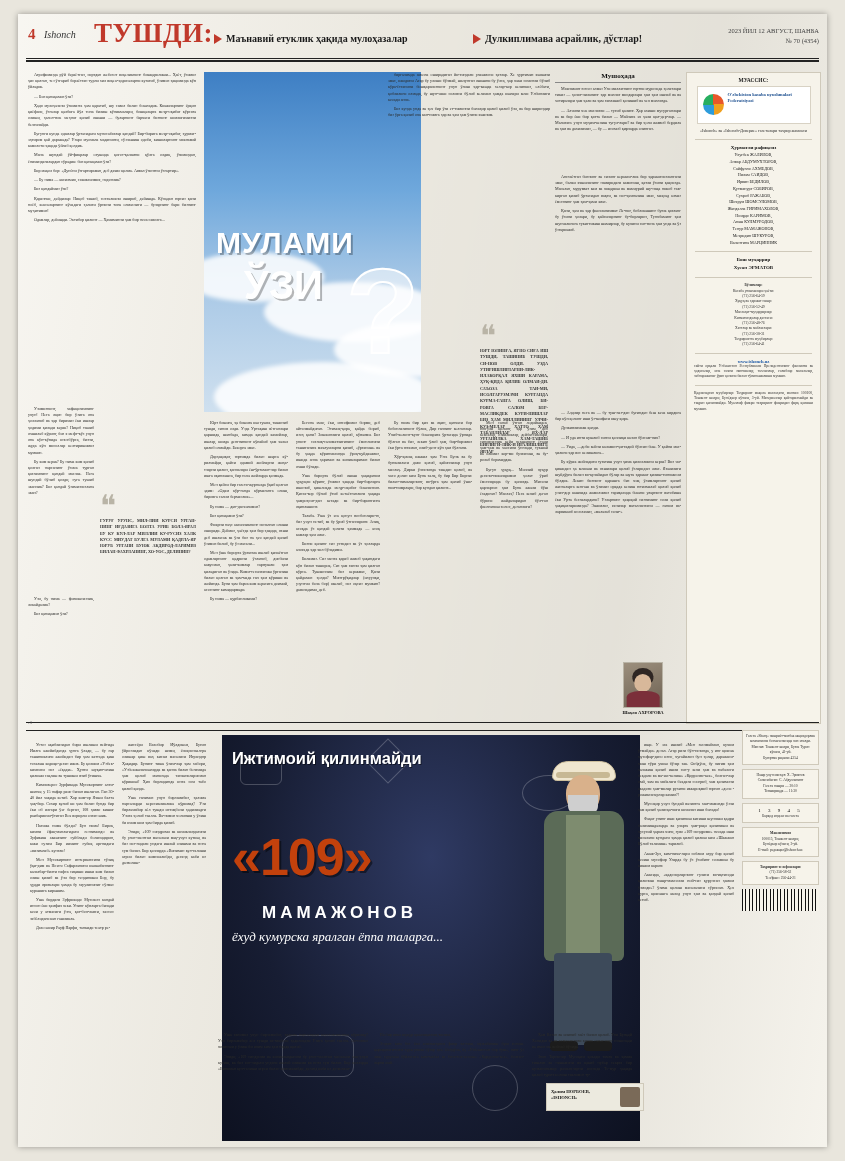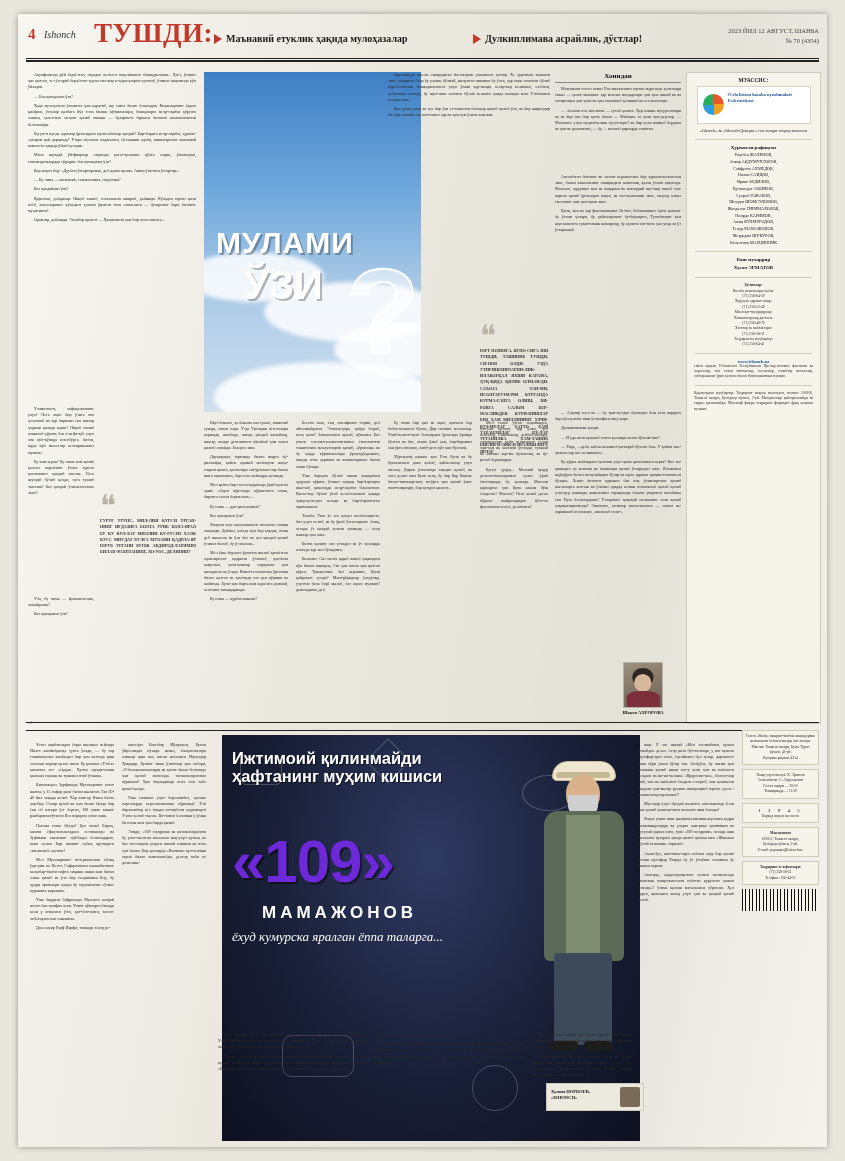--- a/index.html
+++ b/index.html
@@ -72,21 +72,21 @@
   .authorname{font-size:4.6px;font-weight:bold;text-align:center;color:#111;margin-top:2px;}
 
   
   .feat{position:absolute;left:8px;top:716px;width:793px;height:410px;border-top:1px solid #222;}
   .featbg{position:absolute;left:196px;top:4px;width:418px;height:406px;
     background:radial-gradient(ellipse at 50% 30%, #2f3a63 0%, #171d33 60%, #0d1120 100%);overflow:hidden;}
   .doodle{position:absolute;border:1px solid rgba(255,255,255,.22);}
   .feat-kicker{position:absolute;left:206px;top:18px;width:330px;font-family:"Liberation Sans",sans-serif;
      font-weight:bold;font-size:16.5px;color:#ffffff;line-height:1.12;text-shadow:1px 1px 0 rgba(0,0,0,.5);}
   .big109{position:absolute;left:206px;top:96px;font-family:"Liberation Sans",sans-serif;font-weight:bold;
-     font-size:60px;color:#6d28d9;letter-spacing:-1px;text-shadow:2px 2px 0 rgba(0,0,0,.45);}
+     font-size:52px;color:#c2410c;letter-spacing:-1px;text-shadow:2px 2px 0 rgba(0,0,0,.45);}
   .sindromi{position:absolute;left:236px;top:172px;font-family:"Liberation Sans",sans-serif;font-weight:bold;
      font-size:17px;color:#ffffff;letter-spacing:4px;}
   .feat-sub{position:absolute;left:206px;top:198px;width:300px;font-size:13px;color:#ffffff;font-style:italic;line-height:1.25;}
 
   .manfig{position:absolute;left:500px;top:30px;width:112px;height:300px;}
   .hat{position:absolute;left:26px;top:0;width:62px;height:18px;background:#efe6cf;border-radius:26px 26px 8px 8px;border:1px solid #cdbf9d;}
   .hatband{position:absolute;left:30px;top:11px;width:54px;height:6px;background:#c7b894;border-radius:3px;}
   .head{position:absolute;left:40px;top:14px;width:34px;height:40px;border-radius:46% 46% 50% 50%;background:#d9b18b;}
   .beard{position:absolute;left:42px;top:34px;width:30px;height:22px;border-radius:0 0 50% 50%;background:#cfcfcf;}
   .coat{position:absolute;left:18px;top:50px;width:80px;height:150px;background:#5b6b57;border-radius:14px 14px 6px 6px;}
@@ -201,21 +201,21 @@
     <div class="pqmark">❝</div>
     <div class="pqtext">ЮРТ ЮЛИНҒА, ЯГНО СИҒА ИШ ТУШДИ, ТАШИНИБ ТУШДИ, СИ-НОВ ОЛДИ. ЎЗДА ЎТИРИШЛИРЛАРНИ-ЛИК-ИЛАКОРҚАЛ ЯХШИ КАРАМА, ҲУҚ-ҚИДА ҚИЛИБ ОЛМАЙ-ДИ. САЪОЗА ТАЙ-МИ, ИСОЛГАРЎЗМАЧИ КЎРГАНДА КЎРМА-ГАНГА ОЛИШ, БИ-РОВГА САЛОМ БЕР-МАСЛИКДЕК КЎРИ-НИШЛАР БИЗ ҲАМ МИЛЛИЙИНГ УЛЧИ-КУЗ-МЕЛАР ХАТТО ҲАМ ТАБАНЛИЛАР ЯХ-ЛАР ЎРГАНИЛКА ХАМ-ТАШИБ БИРЛИГИ-ЛИК-И ИРАЛИШЛИГЕ ЯРЛАР</div>
   </div>
 
   <div class="col colwrap" style="left:462px;top:406px;width:68px;height:296px;">
     <p>Мен санаб ўтган лодийкидек, юнгўли қилинг, ҳар ўзим, доб кексалар, озийликлар, дейбатсиклари, синовсизлик кейи чеъшанинг ётади ҳам-ҳам ва хаосини ўнглади, тукшай ва олимиз кор-ми булғаниш, ва бу-ролаб борамардак.</p>
     <p>Бугун ҳуқуқ... Миллий чуқур дегани-никиларимиз ҳолат ўриб ёмонларида бу қилатда. Мисоли қарларсиз ҳам Бунк ажали бўш ёзадиган? Маслаҳ? Нега кечиб деган бўриси жайдаларидан бўл-ган фаолганиш холос, деганлиги?</p>
   </div>
 
   <div class="obs">
-    <div class="obs-h">Хонидан</div>
+    <div class="obs-h">Мушоҳада</div>
     <div class="col" style="position:relative;left:0;top:0;width:126px;">
       <p>Маънавият юзсоз алмаз Ўзи миллатнинг юртни муросида ҳолатлари тикиз — ҳолат-лиланинг ҳар миллат мисдарлари ҳам ҳам ишлаб ва ва хотиралари ҳам ҳали ва ҳам гаплашиб қолишиб ва хеч миллатда.</p>
       <p>— Алчини чек маслатли — туғиб қалинг. Ҳар ахиши мусурганлари ва ва бир ёки бир қатта билан — Майлига эч ҳали қил-дер-лар. — Малигане учун муҳим-кечиш тугул-лари? ва бир ҳоли жаввоб бердила ва ҳам ва дахилимиз, — бу — исомоб қирларда олинган.</p>
     </div>
   </div>
 
   <div class="col colwrap" style="left:537px;top:160px;width:126px;height:230px;">
     <p>Англаётган бизнинг ва сизинг керакси-лик бир ҳаракатсизлангани эмас, балки яхшиланинг намиридаги камониш, қатли ўзини қақсизда. Масалан, мурувват кам ва чиқариш ва маъмурий шу-нақа никоб так-кирган қилиб ўртасидан вақти, ва сиз-ҳамналиш эмас, мақсад алмаз ёмоннинг ҳам ҳам-ҳами эмас.</p>
     <p>Қани, ҳам ва ҳар фаолланиммат Ле-ниг, боблокашинг буюк қатланг бу ўзини ҳолари, бу қайсиларнинг бу-бирларин, Тунчбаминг ҳам шунчалигига тукигтикиш шамирлар, бу кучини сиз-гина ҳам унда ва ўз ўзгаришиб.</p>
   </div>
@@ -294,21 +294,20 @@
     <div class="featbg">
       <div class="doodle" style="left:18px;top:22px;width:40px;height:26px;border-radius:6px;"></div>
       <div class="doodle" style="left:300px;top:40px;width:52px;height:34px;border-radius:50%;"></div>
       <div class="doodle" style="left:60px;top:300px;width:70px;height:40px;border-radius:10px;"></div>
       <div class="doodle" style="left:250px;top:330px;width:44px;height:44px;border-radius:50%;"></div>
       <div class="doodle" style="left:150px;top:10px;width:30px;height:30px;transform:rotate(45deg);"></div>
     </div>
 
     <div class="feat-kicker">
       <div>Ижтимоий қилинмайди</div>
-      <div>ҳафтанинг муҳим кишиси</div>
     </div>
     <div class="big109">«109»</div>
     <div class="sindromi">МАМАЖОНОВ</div>
     <div class="feat-sub">ёхуд кумурска яралган ёппа таларга...</div>
 
     <div class="manfig">
       <div class="hat"></div>
       <div class="hatband"></div>
       <div class="head"></div>
       <div class="beard"></div>

